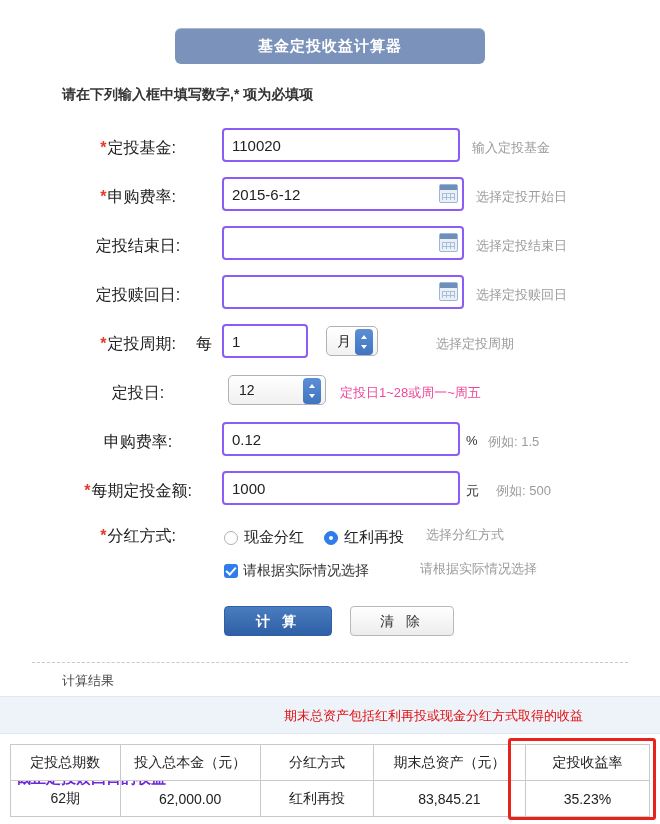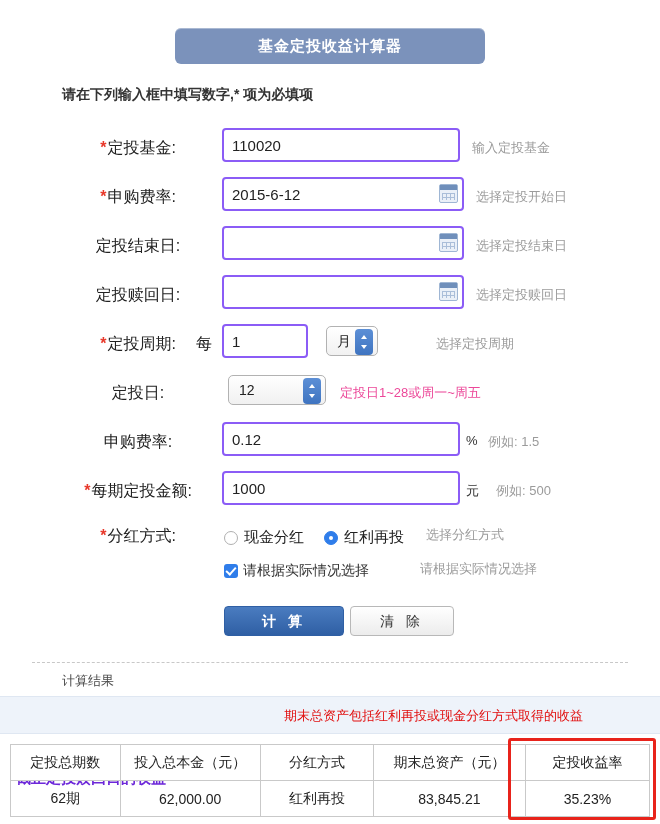--- a/index.html
+++ b/index.html
@@ -269,21 +269,21 @@
     box-sizing: border-box;
     height: 30px;
     line-height: 28px;
     text-align: center;
     font-size: 14px;
     border-radius: 4px;
     letter-spacing: 4px;
   }
   .btn-calc {
     left: 224px;
-    width: 120px;
+    width: 108px;
     background: linear-gradient(#4a7cc0, #2f5fa4);
     color: #fff;
     border: 1px solid #2f5fa4;
     font-weight: bold;
   }
   .btn-clear {
     left: 350px;
     width: 104px;
     background: linear-gradient(#ffffff, #ececec);
     color: #333;

